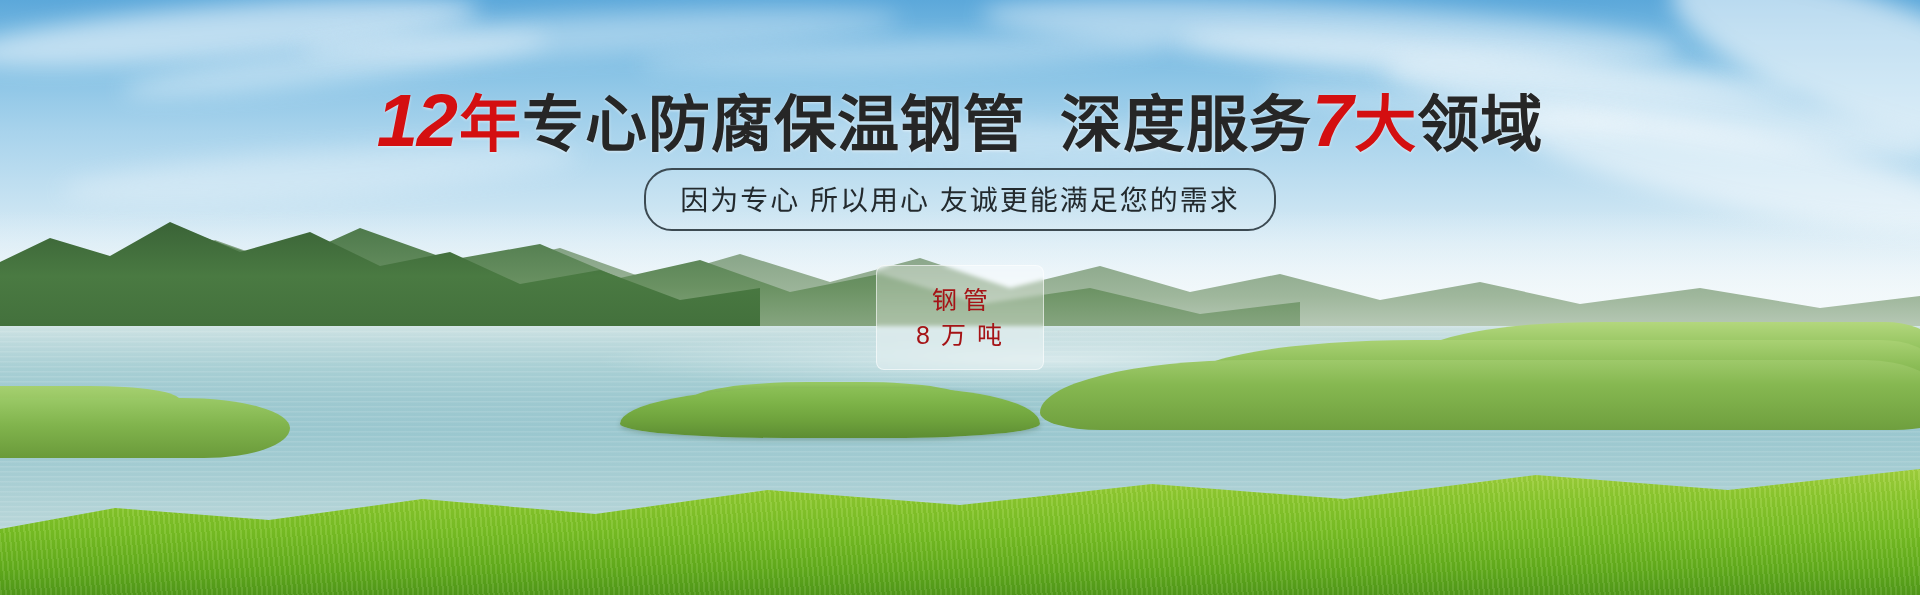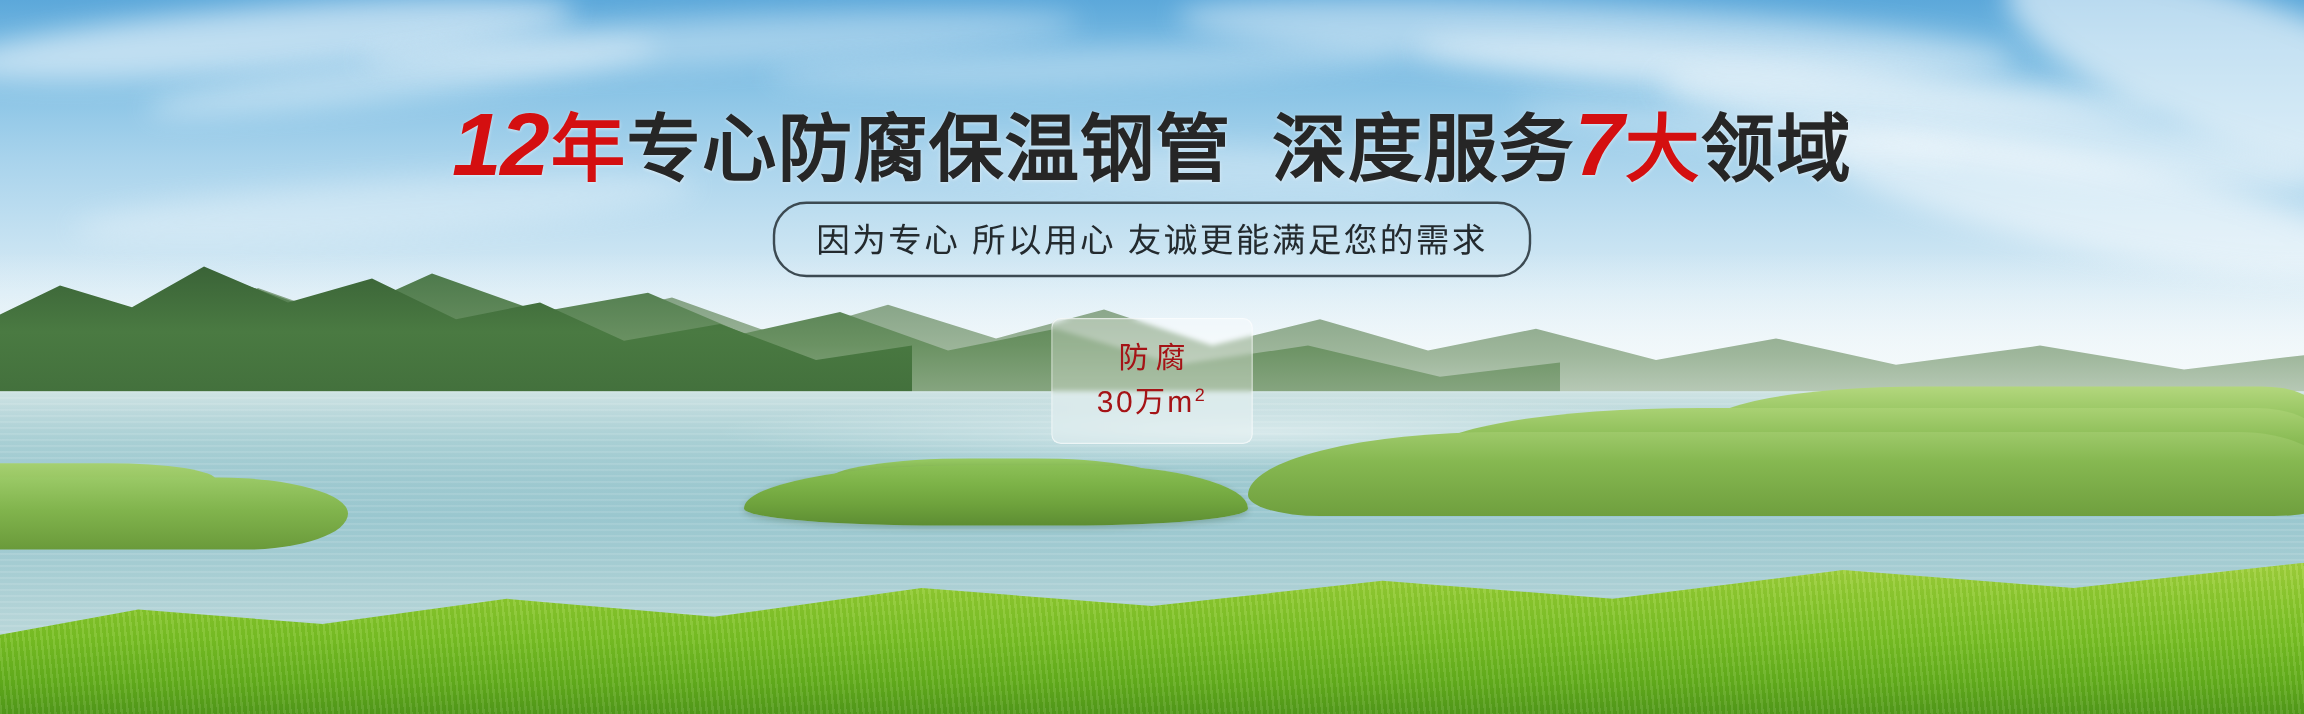--- a/index.html
+++ b/index.html
@@ -322,23 +322,23 @@
     <div class="headline">
       <span class="num">12</span><span class="red">年</span><span>专心防腐保温钢管</span><span class="gap"></span><span>深度服务</span><span class="num red">7</span><span class="red">大</span><span>领域</span>
     </div>
 
     <div class="subtitle-wrap">
       <div class="subtitle">因为专心 所以用心  友诚更能满足您的需求</div>
     </div>
 
     <div class="cards">
 
-
       <div class="card">
-        <div class="card-title">防腐</div>
-        <div class="card-value"><span>30万m</span><sup>2</sup></div>
+        <div class="card-title">钢管</div>
+        <div class="card-value"><span>8 万 吨</span></div>
       </div>
+
 
 
     </div>
 
   </div>
 </div>
 
 </body></html>

